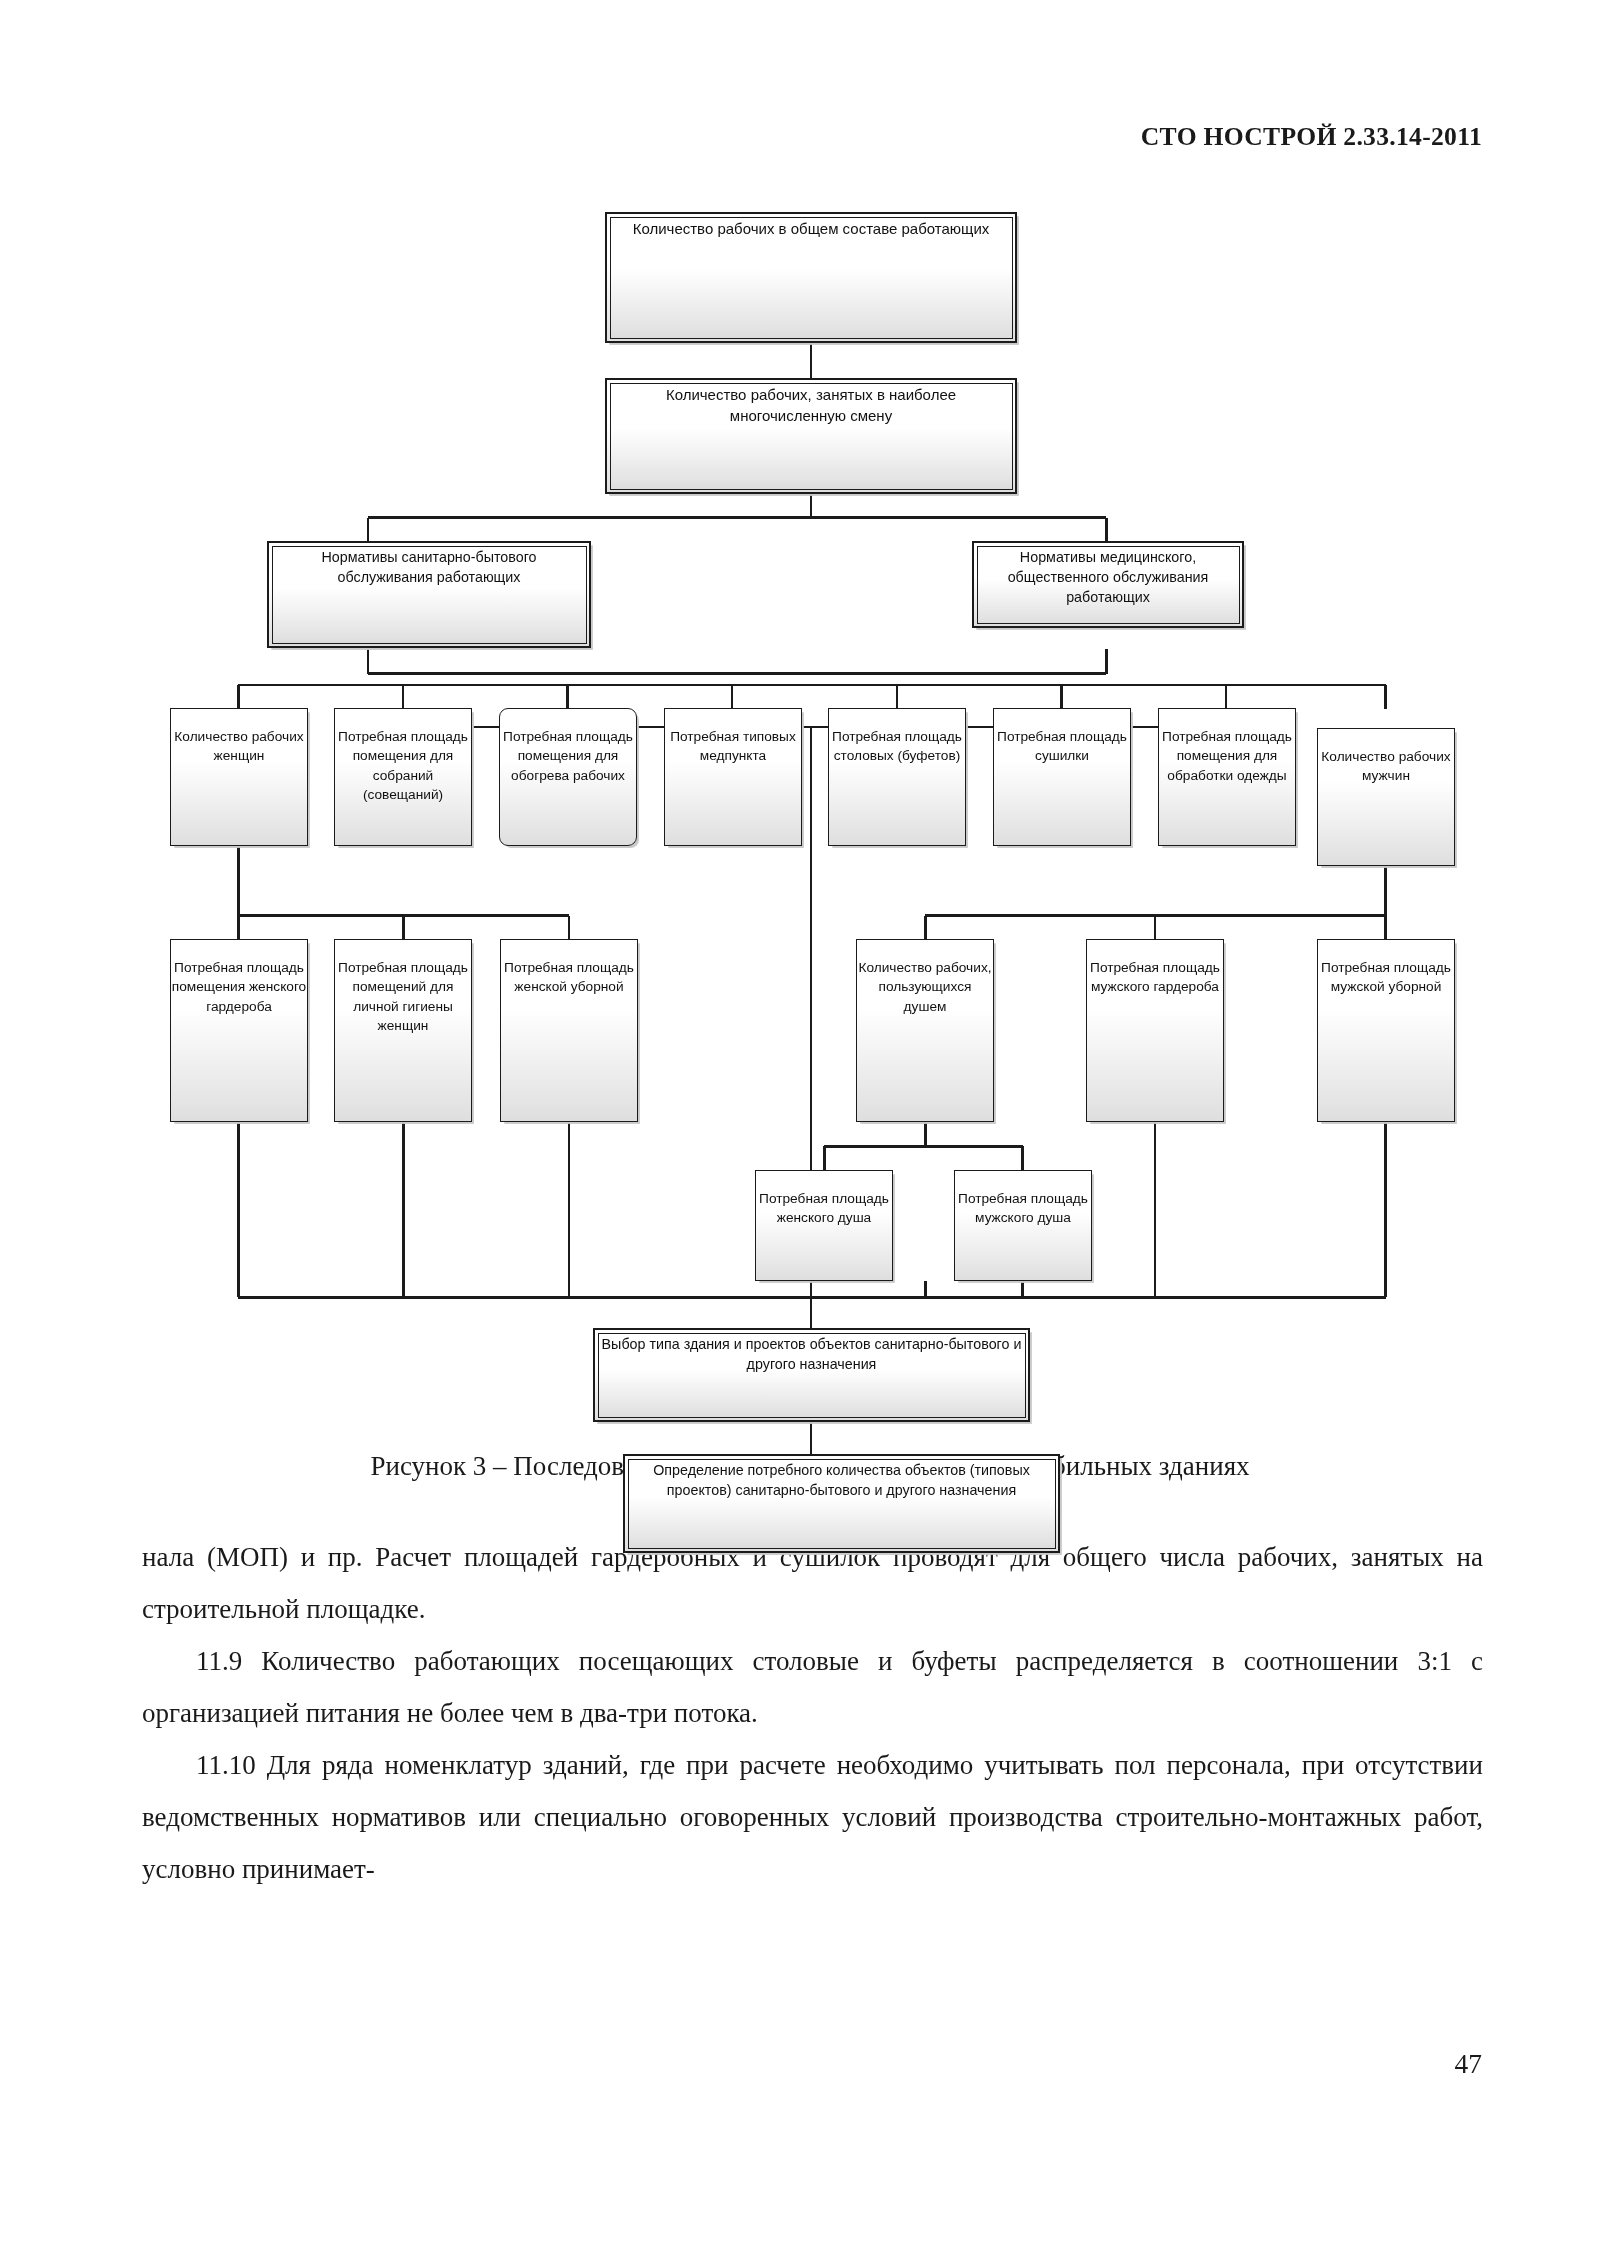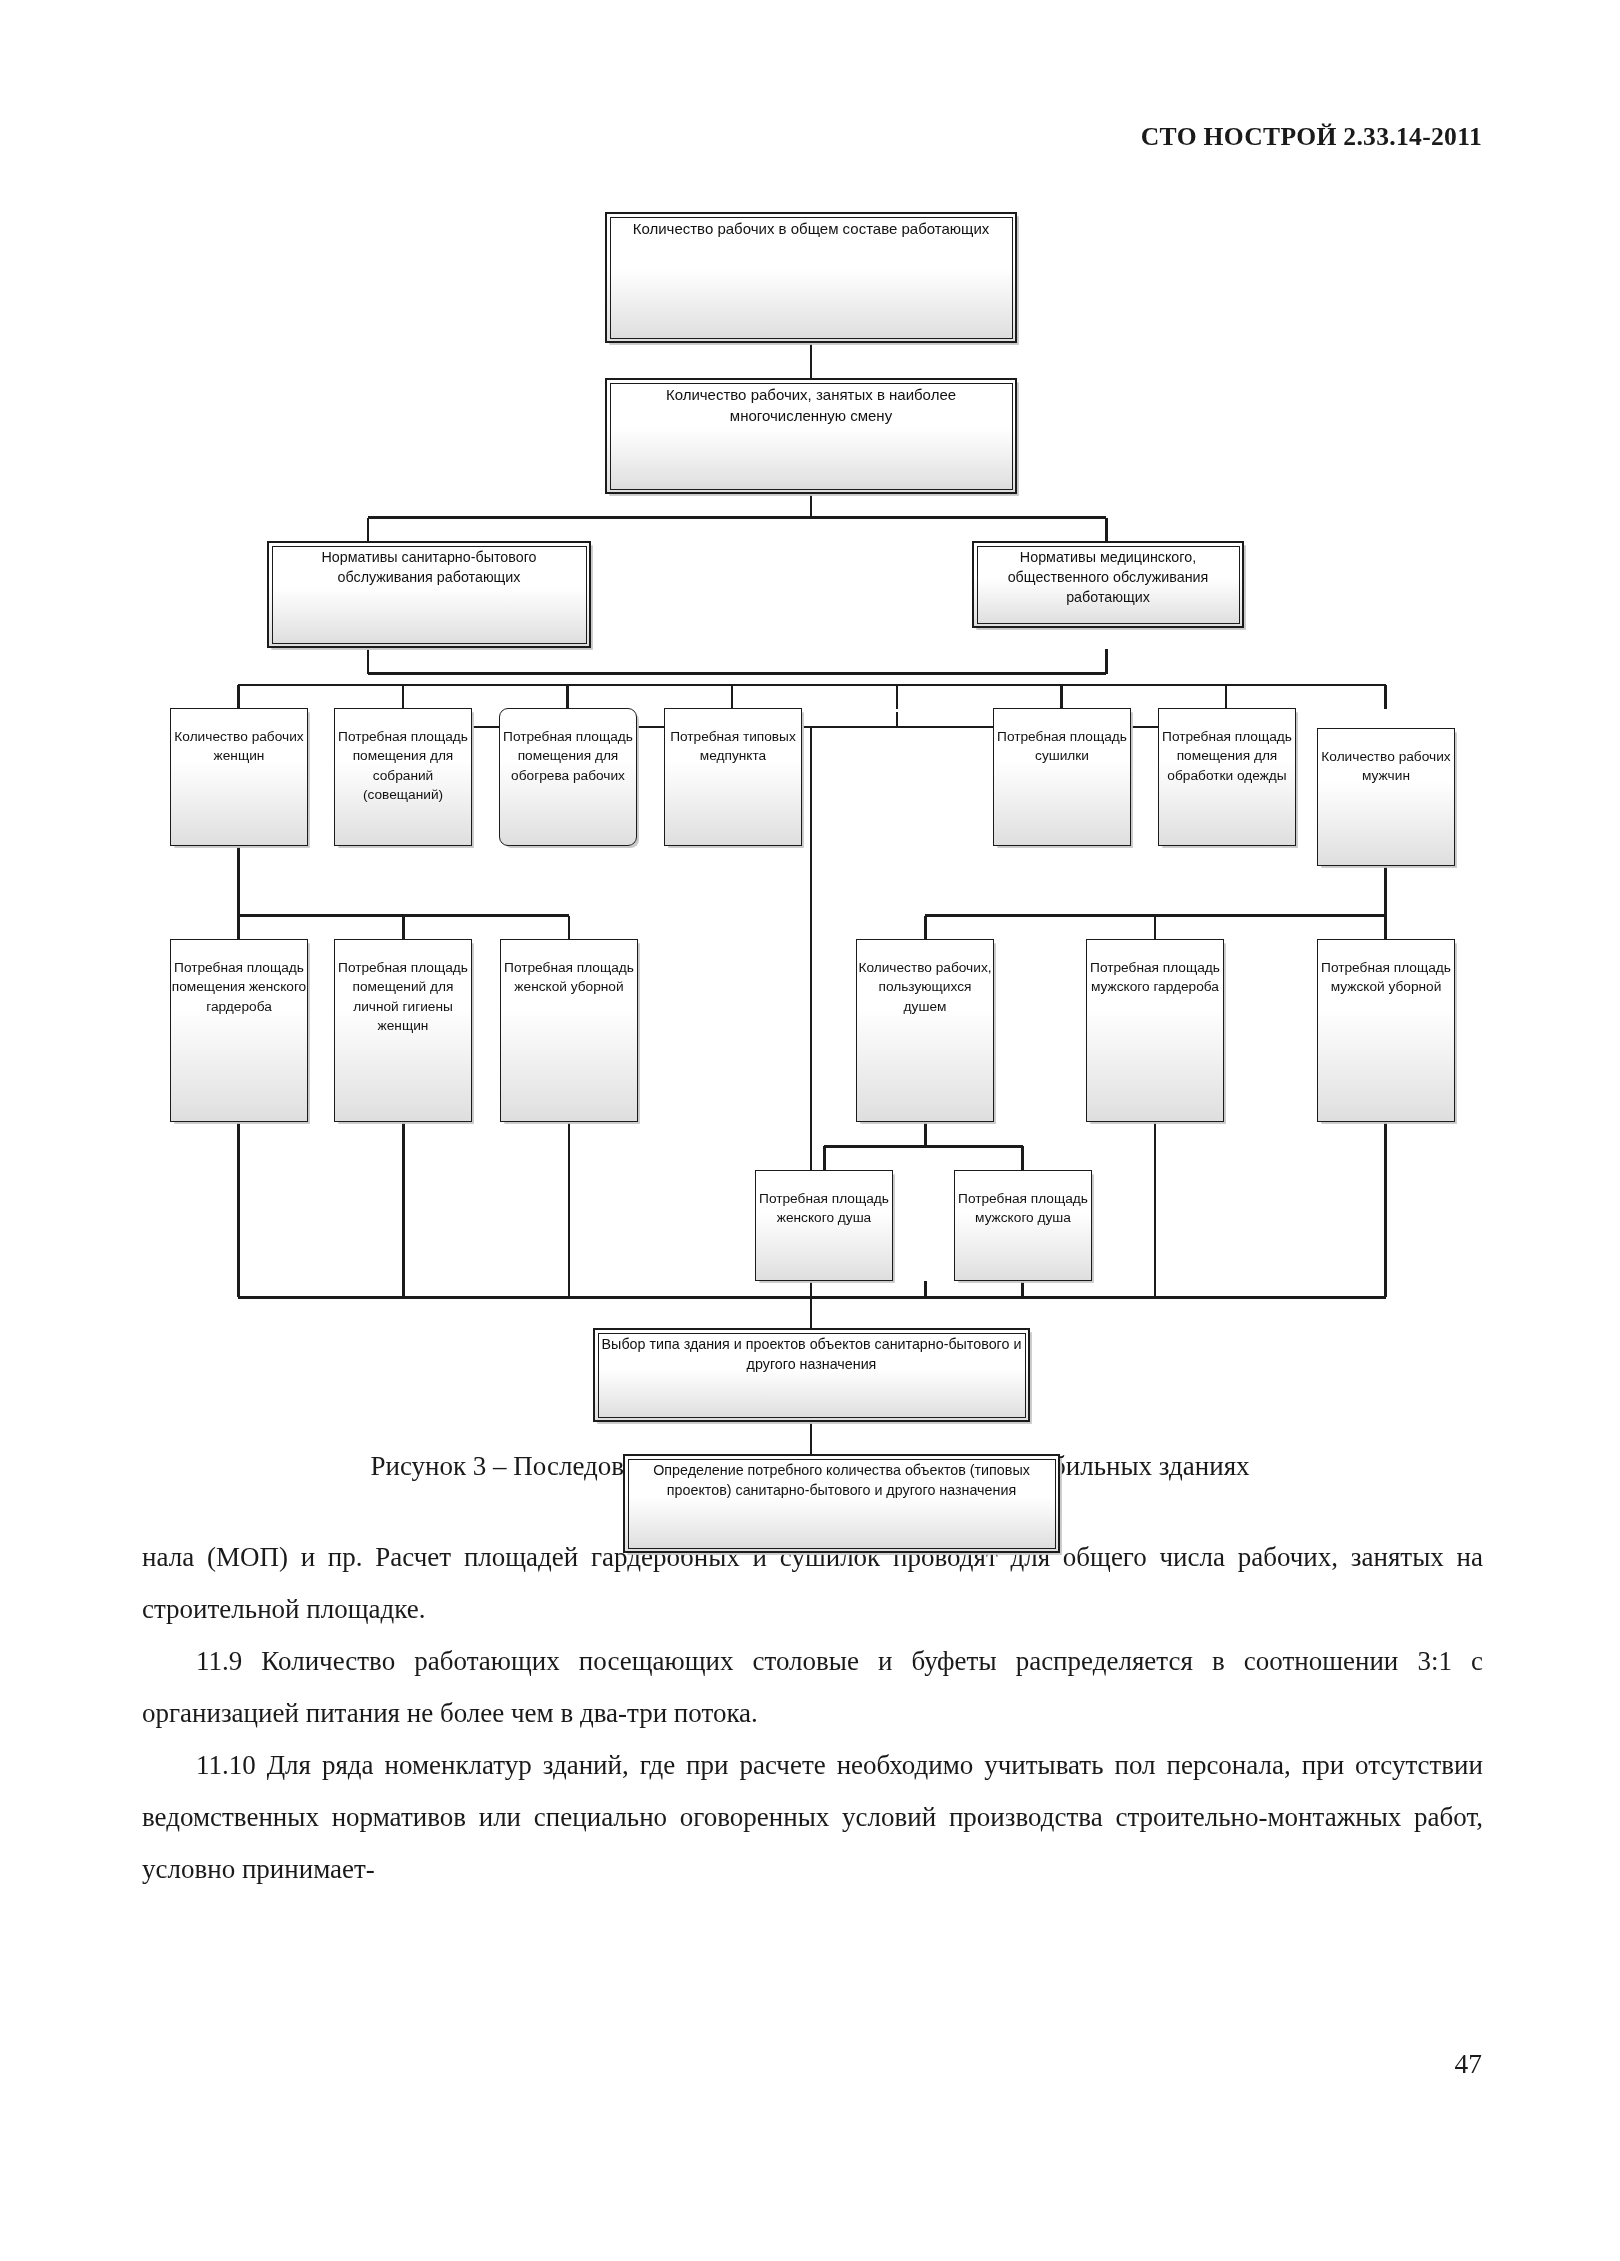--- a/index.html
+++ b/index.html
@@ -242,20 +242,23 @@
   </div>
   <div class="node t-small" style="left:133px; top:496px; width:138px; height:138px;">
     <span>Потребная площадь помещения для собраний (совещаний)</span>
   </div>
   <div class="node t-small" style="left:298px; top:496px; width:138px; height:138px;border-radius:9px;">
     <span>Потребная площадь помещения для обогрева рабочих</span>
   </div>
   <div class="node t-small" style="left:463px; top:496px; width:138px; height:138px;">
     <span>Потребная типовых медпункта</span>
   </div>
+  <div class="node t-small" style="left:627px; top:496px; width:138px; height:138px;">
+    <span>Потребная площадь столовых (буфетов)</span>
+  </div>
   <div class="node t-small" style="left:792px; top:496px; width:138px; height:138px;">
     <span>Потребная площадь сушилки</span>
   </div>
   <div class="node t-small" style="left:957px; top:496px; width:138px; height:138px;">
     <span>Потребная площадь помещения для обработки одежды</span>
   </div>
   <div class="node t-small" style="left:1116px; top:516px; width:138px; height:138px;">
     <span>Количество рабочих мужчин</span>
   </div>
 

